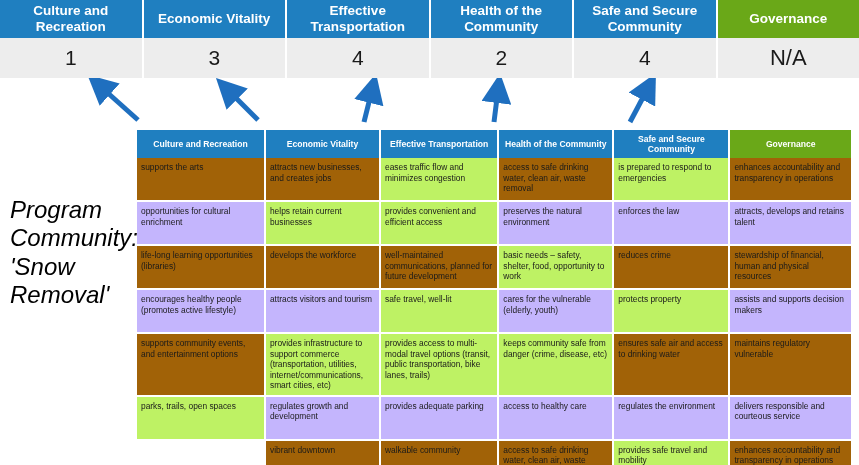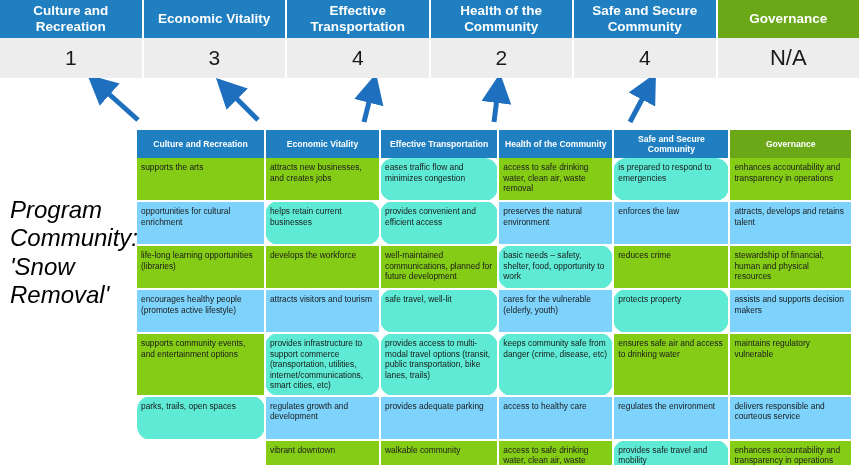--- a/index.html
+++ b/index.html
@@ -110,28 +110,28 @@
     border-right: none;
   }
   .matrix td {
     font-size: 8.4px;
     line-height: 1.25;
     color: #1a1a1a;
     vertical-align: top;
     padding: 4px 4px;
     border-right: 2px solid #ffffff;
     border-bottom: 2px solid #ffffff;
-    background: #7dd3fc;
+    background: #c4b5fd;
     height: 34px;
   }
   .matrix td:last-child {
     border-right: none;
   }
-  .matrix td.gray { background: #84cc16; margin-top: 7px; }
-  .matrix td.yellow { background: #5eead4; border-radius: 14px; }
+  .matrix td.gray { background: #a16207; margin-top: 7px; }
+  .matrix td.yellow { background: #bef264; }
   .matrix td.empty { background: #ffffff; }
 </style>
 </head>
 <body>
 
 <div class="top-band">
   <div class="cell">Culture and Recreation</div>
   <div class="cell">Economic Vitality</div>
   <div class="cell">Effective Transportation</div>
   <div class="cell">Health of the Community</div>

